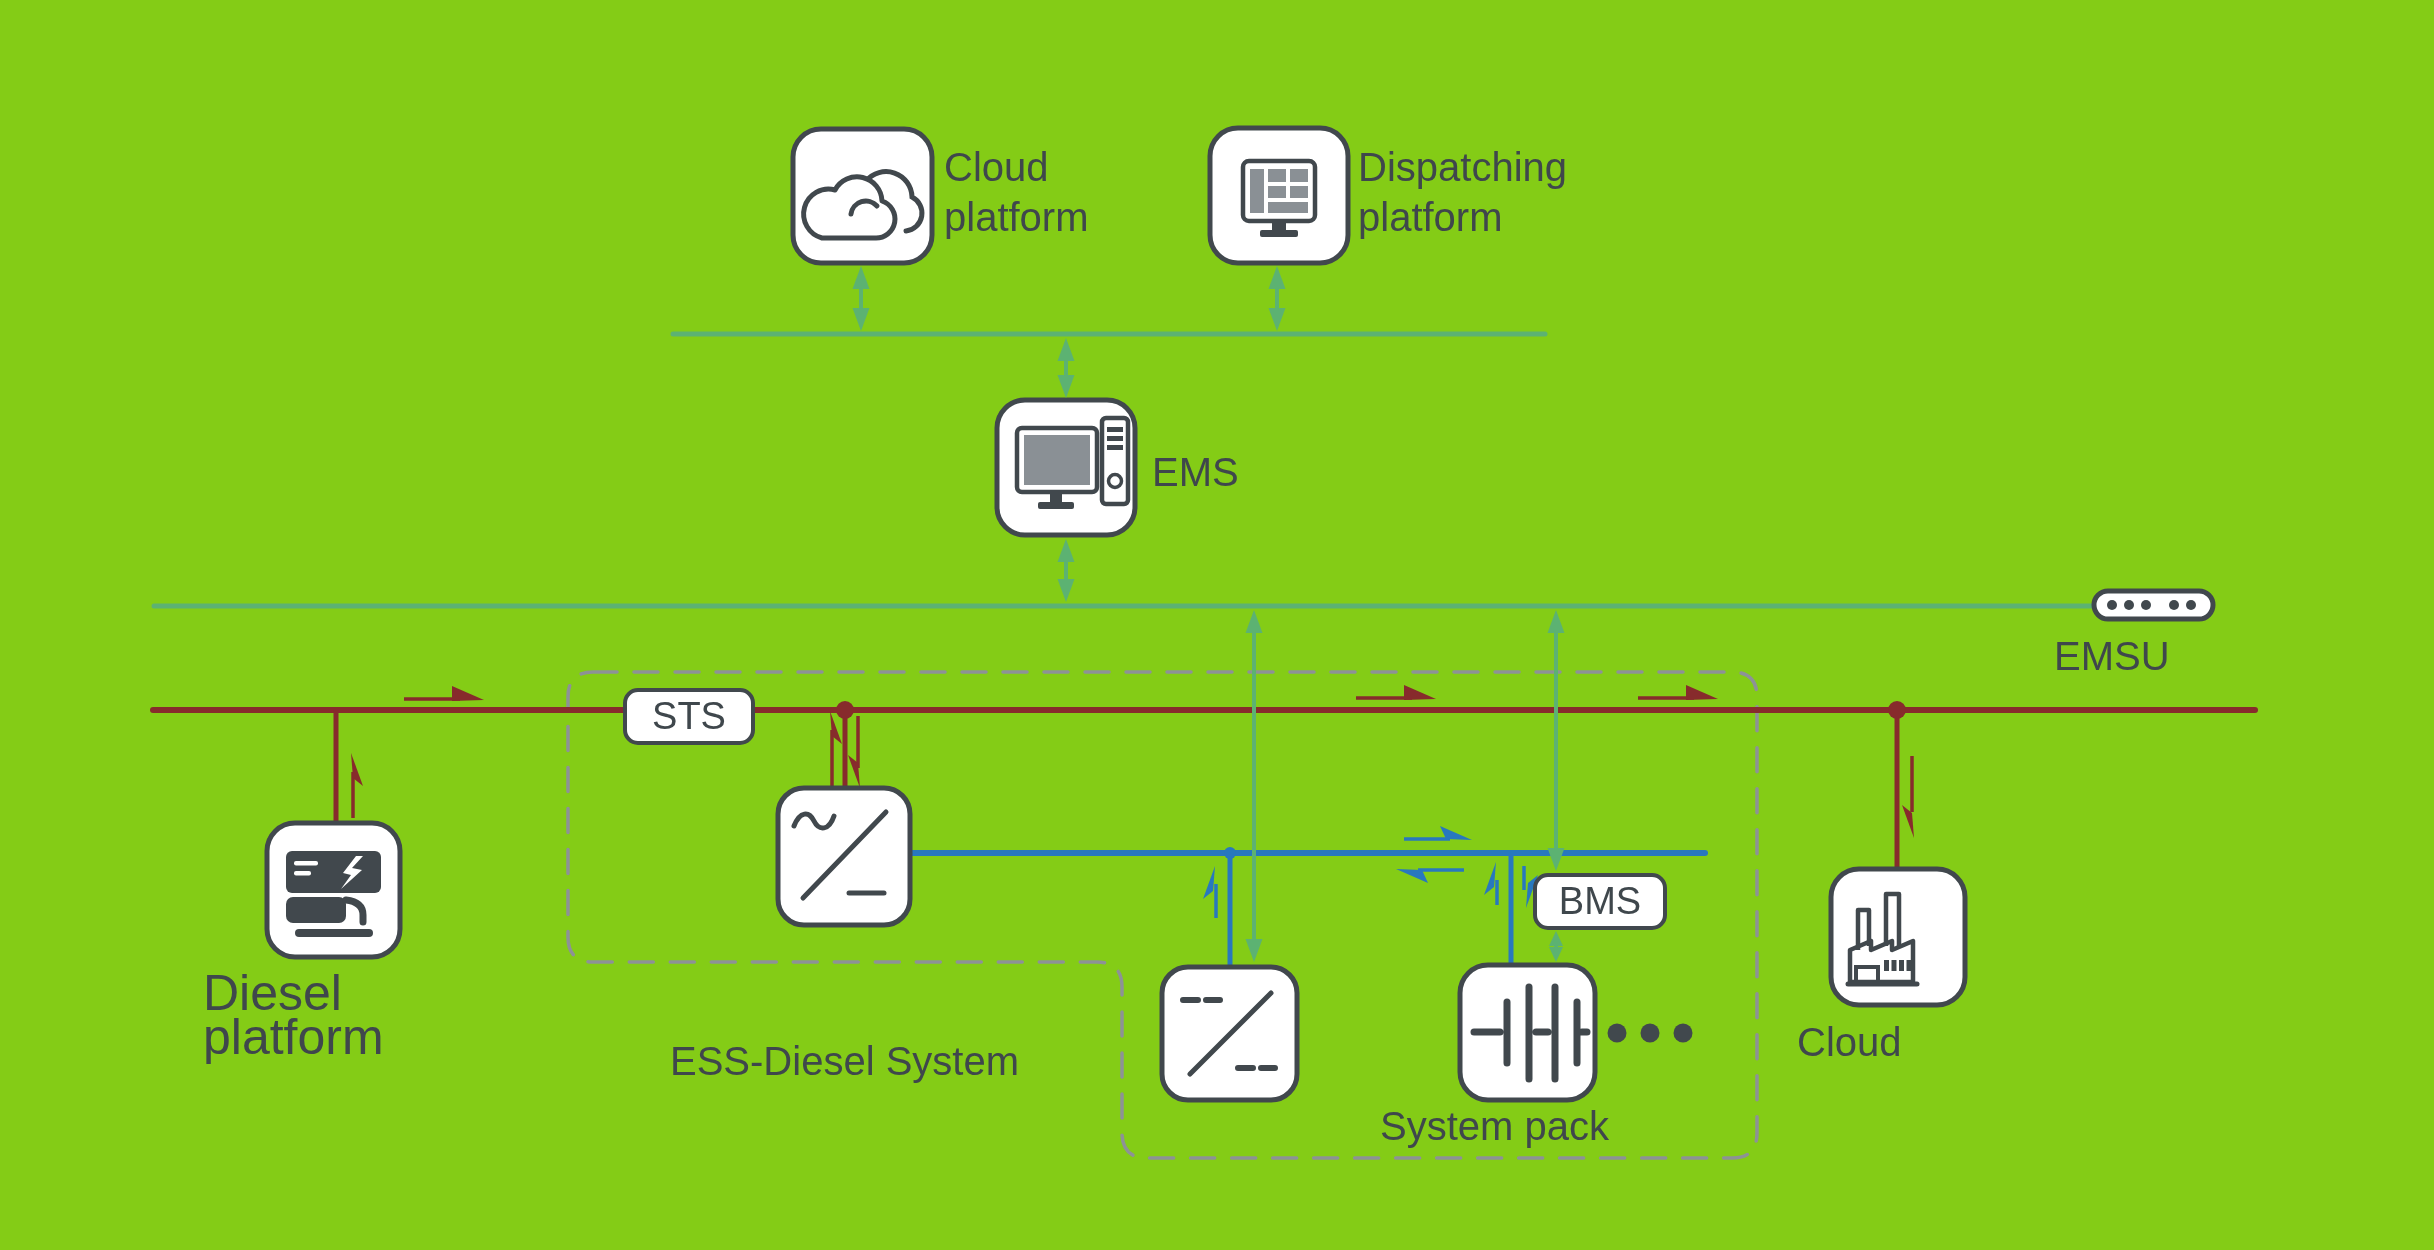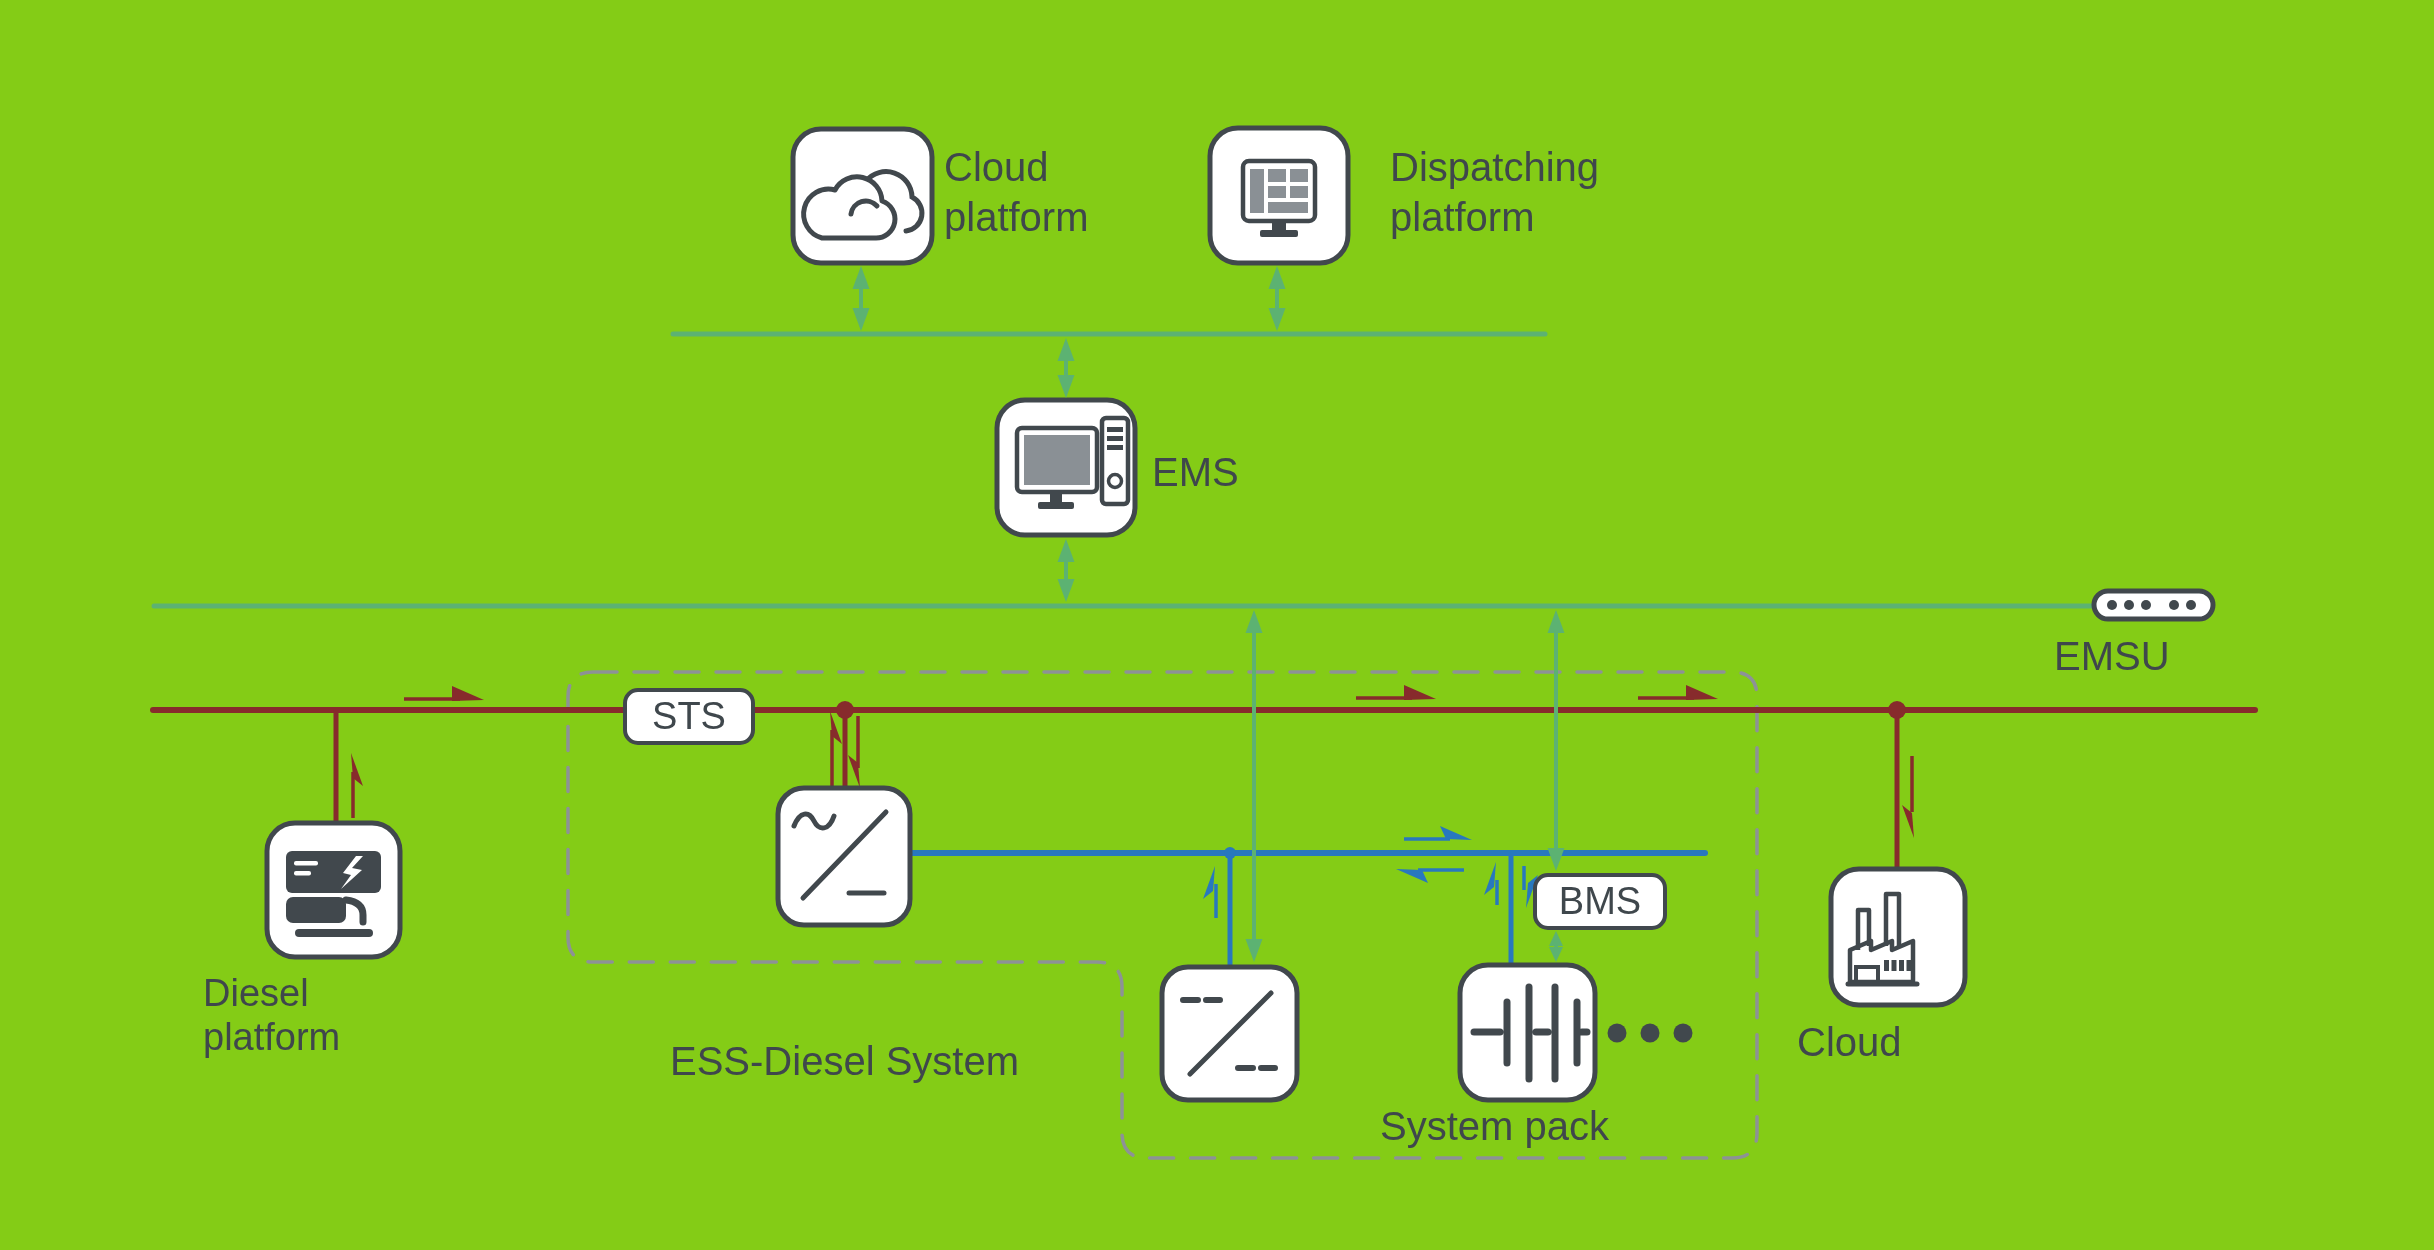--- a/index.html
+++ b/index.html
@@ -4,21 +4,21 @@
 <style>
   :root{
     --ac:#872B2C; --dc:#2878BE; --comn:#5CB272;
     --ink:#41484D; --text:#3F474C; --dash:#8D9296; --screen:#8A9095;
   }
   html,body{margin:0;padding:0;background:#ffffff;}
   .stage{position:relative;width:2434px;height:1250px;background:#84cc16;overflow:hidden;
          font-family:"Liberation Sans","DejaVu Sans",sans-serif;}
   .layer{position:absolute;left:0;top:0;width:2434px;height:1250px;}
   .lbl{position:absolute;color:var(--text);font-size:40px;line-height:50px;white-space:nowrap;}
-  .lbl.small{font-size:38px;line-height:44px;}
+  .lbl.small{font-size:50px;line-height:44px;}
   .lbl.center{}
   .boxtxt{position:absolute;color:var(--text);font-size:38px;display:flex;
           align-items:center;justify-content:center;text-align:right;}
   .legend{position:absolute;left:1814px;top:184px;}
   .legend-row{display:flex;align-items:center;height:56px;}
   .legend-swatch{display:inline-block;width:134px;height:7px;border-radius:4px;margin-right:32px;}
   .legend-label{color:var(--text);font-size:33px;line-height:34px;white-space:nowrap;}
   
   .ac-s{stroke:var(--ac);fill:none;}
   .ac-f{fill:var(--ac);stroke:none;}
@@ -234,21 +234,21 @@
       <polygon class="gn-f" points="1556,931 1549,946 1563,946"></polygon>
       <polygon class="gn-f" points="1556,962 1549,947 1563,947"></polygon>
     </g>
   </svg>
 
   <div class="lbl" style="left:944px;top:142px">
     <div>Cloud</div>
     <div>platform</div>
   </div>
 
-  <div class="lbl" style="left:1390px;top:142px">
+  <div class="lbl" style="left:1358px;top:142px">
     <div>Dispatching</div>
     <div>platform</div>
   </div>
 
   <div class="lbl" style="left:1152px;top:447px">EMS</div>
 
   <div class="lbl center" style="left:2054px;top:631px;width:200px">EMSU</div>
 
   <div class="boxtxt" style="left:625px;top:690px;width:128px;height:53px">STS</div>
 

